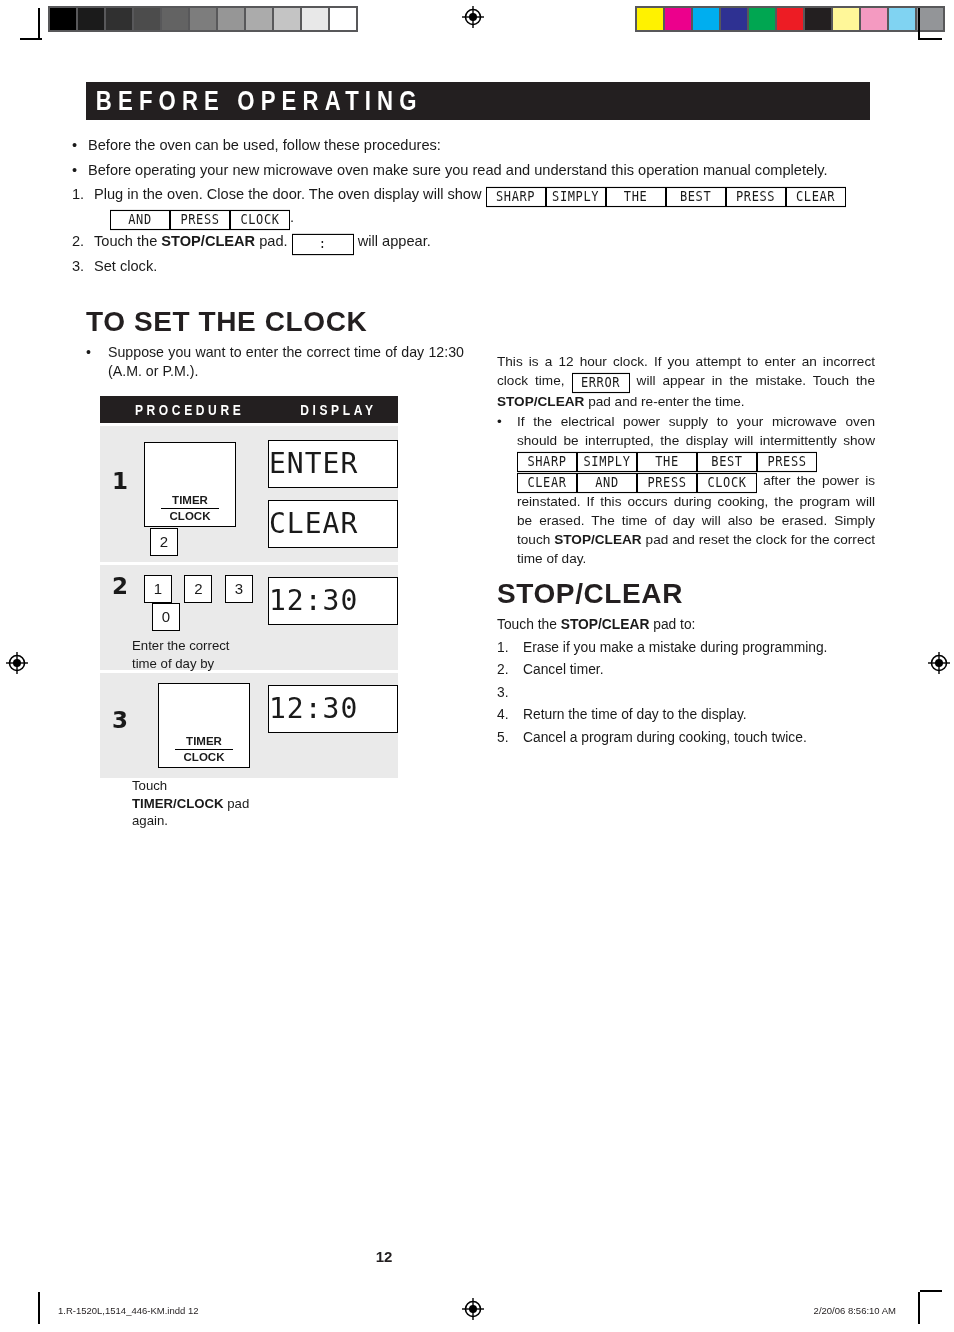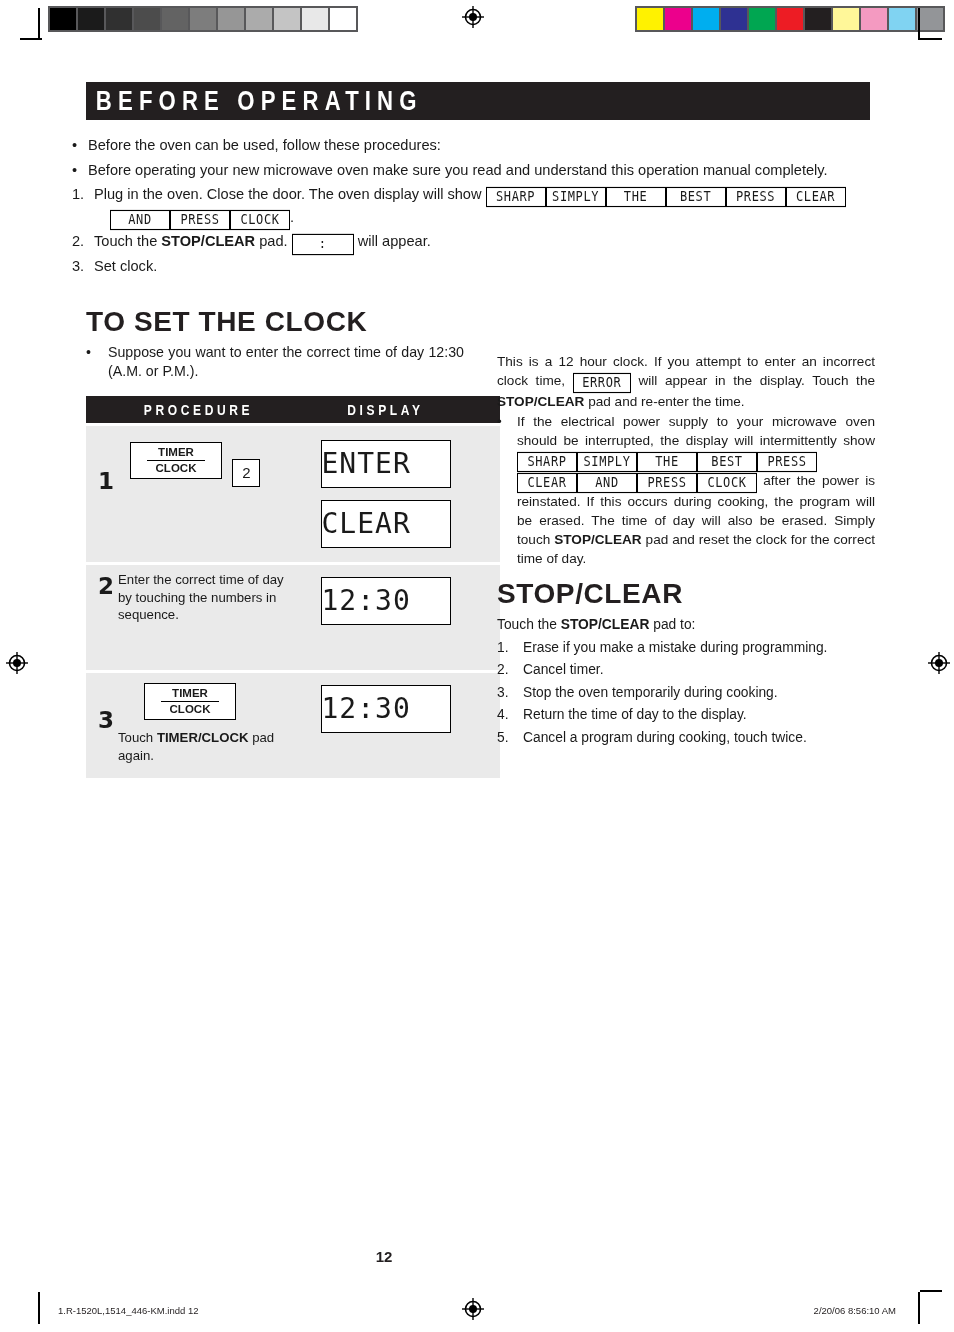--- a/index.html
+++ b/index.html
@@ -120,22 +120,22 @@
     font-size: 14.2px;
     line-height: 18.5px;
     text-align: justify;
   }
   .suppose .b { display: inline-block; width: 22px; }
   .suppose .body { display: inline-block; width: 356px; vertical-align: top; }
 
   
   .proc-table {
     position: absolute;
-    left: 86px; top: 396px;
-    width: 414px;
+    left: 100px; top: 396px;
+    width: 298px;
   }
   .proc-head {
     background: #231f20;
     height: 27px;
     display: flex;
     align-items: center;
   }
   .proc-head span {
     color: #fff;
     font-size: 14px;
@@ -171,21 +171,21 @@
     text-align: center;
     font-weight: bold;
     box-sizing: border-box;
   }
   .pad-tc {
     width: 92px;
     padding: 3px 0 3px 0;
     font-size: 11.5px;
     line-height: 13px;
   }
-  .pad-tc .top { display: block; padding-bottom: 1px; }
+  .pad-tc .top { display: block; padding-bottom: 1px; margin-top: 48px; }
   .pad-tc .rule { display: block; border-top: 1.6px solid #000; width: 58px; margin: 0 auto; }
   .pad-tc .bot { display: block; padding-top: 1px; }
 
   .pad-num {
     width: 28px;
     height: 28px;
     line-height: 25px;
     font-size: 15px;
     font-weight: normal;
     font-family: "Liberation Sans", sans-serif;
@@ -408,20 +408,26 @@
       </div>
       <div class="proc-right">
         <div class="disp disp-lg" style="margin:14px auto 0 auto;">ENTER</div>
         <div class="disp disp-lg" style="margin:12px auto 0 auto;">CLEAR</div>
       </div>
     </div>
 
     <div class="proc-row" style="height:105px;">
       <div class="proc-left">
         <span class="stepnum" style="top:8px;">2</span>
+        <div style="padding:10px 0 0 44px;">
+          <span class="pad pad-num">1</span>
+          <span class="pad pad-num" style="margin-left:8px;">2</span>
+          <span class="pad pad-num" style="margin-left:8px;">3</span>
+          <span class="pad pad-num" style="margin-left:8px;">0</span>
+        </div>
         <div class="proc-desc" style="padding:6px 14px 0 32px;">Enter the correct time of  day by touching the numbers in sequence.</div>
       </div>
       <div class="proc-right">
         <div class="disp disp-lg" style="margin:12px auto 0 auto;">12:30</div>
       </div>
     </div>
 
     <div class="proc-row" style="height:105px;">
       <div class="proc-left">
         <span class="stepnum" style="top:34px;">3</span>
@@ -441,21 +447,21 @@
       <div class="proc-right">
         <div class="disp disp-lg" style="margin:12px auto 0 auto;">12:30</div>
       </div>
     </div>
   </div>
 
   <div class="right-col">
     <p>
       <span>This is a 12 hour clock. If you attempt to enter an incorrect clock time,</span>
       <span class="lcd" style="min-width:58px;">ERROR</span>
-      <span>will appear in the display. Touch the</span>
+      <span>will appear in the mistake. Touch the</span>
       <b>STOP/CLEAR</b>
       <span>pad and re-enter the time.</span>
     </p>
     <div class="rc-bullet" style="margin-top:1px;">
       <span class="b">•</span>
       <span class="bd">
         <span>If the electrical power supply to your microwave oven should be interrupted, the display will intermittently show</span>
         <span class="lcd w1">SHARP</span><span class="lcd w1">SIMPLY</span><span class="lcd w1">THE</span><span class="lcd w1">BEST</span><span class="lcd w1">PRESS</span><span class="lcd w1">CLEAR</span><span class="lcd w1">AND</span><span class="lcd w1">PRESS</span><span class="lcd w1">CLOCK</span>
         <span>after the power is reinstated. If this occurs during cooking, the program will be erased. The time of day will also be erased. Simply touch</span>
         <b>STOP/CLEAR</b>
@@ -476,21 +482,20 @@
     <div class="row">
       <span class="n">1.</span>
       <span>Erase if you make a mistake during programming.</span>
     </div>
     <div class="row">
       <span class="n">2.</span>
       <span>Cancel timer.</span>
     </div>
     <div class="row">
       <span class="n">3.</span>
-      <span>Stop the oven temporarily during cooking.</span>
     </div>
     <div class="row">
       <span class="n">4.</span>
       <span>Return the time of day to the display.</span>
     </div>
     <div class="row">
       <span class="n">5.</span>
       <span>Cancel a program during cooking, touch twice.</span>
     </div>
   </div>

